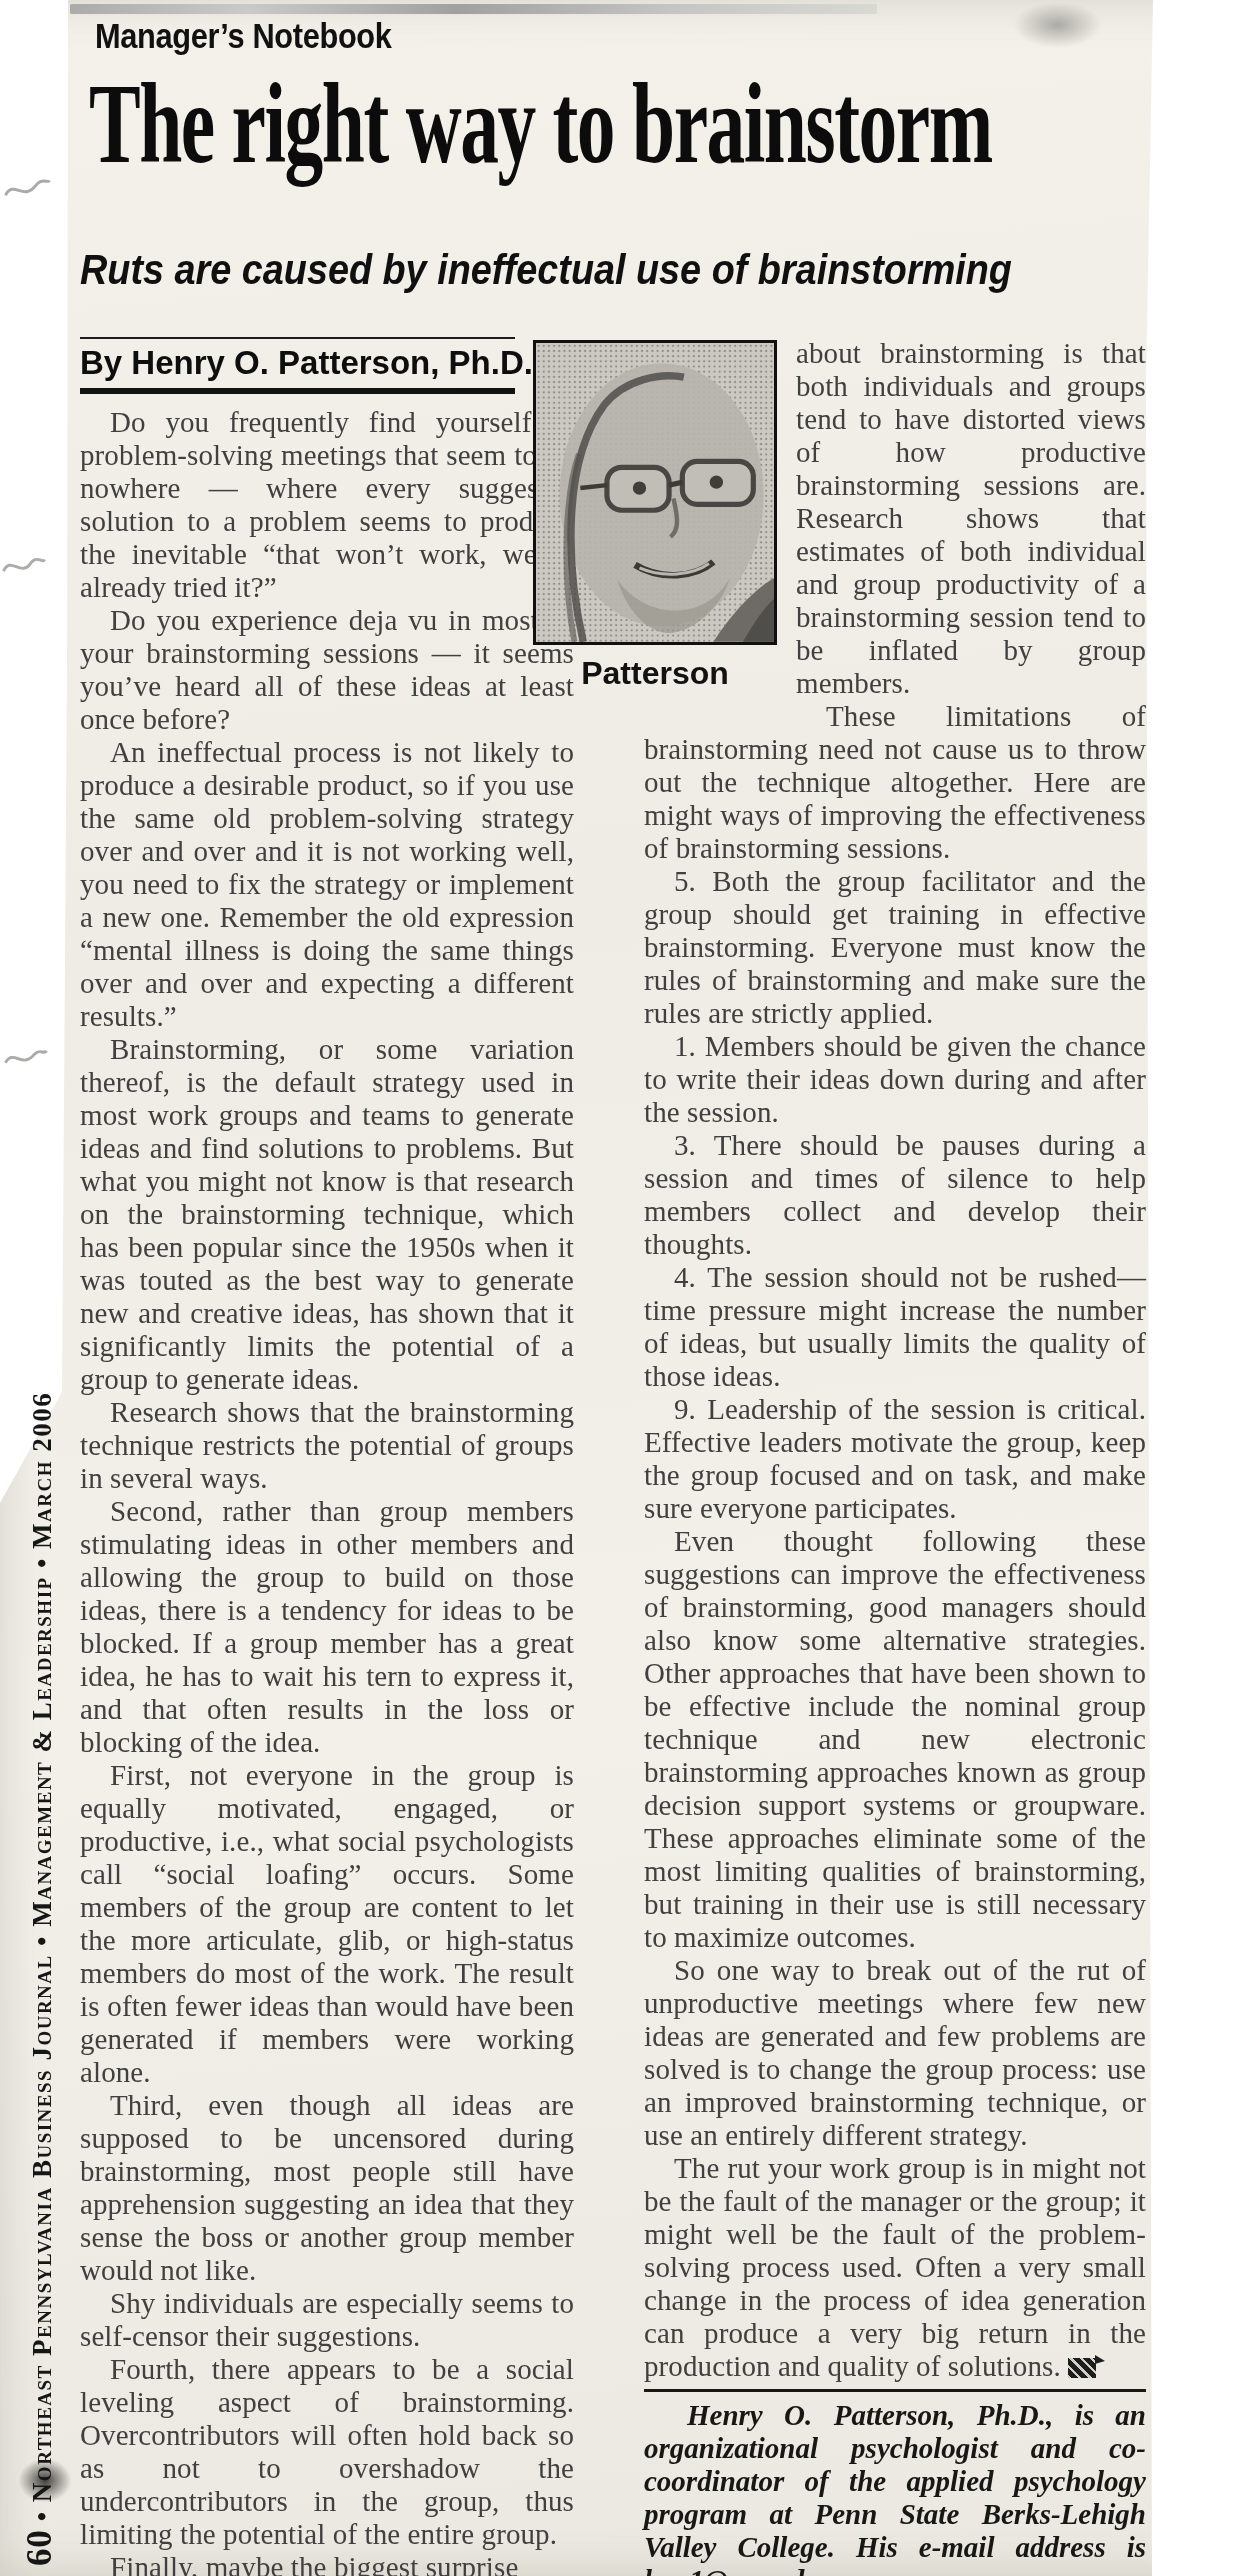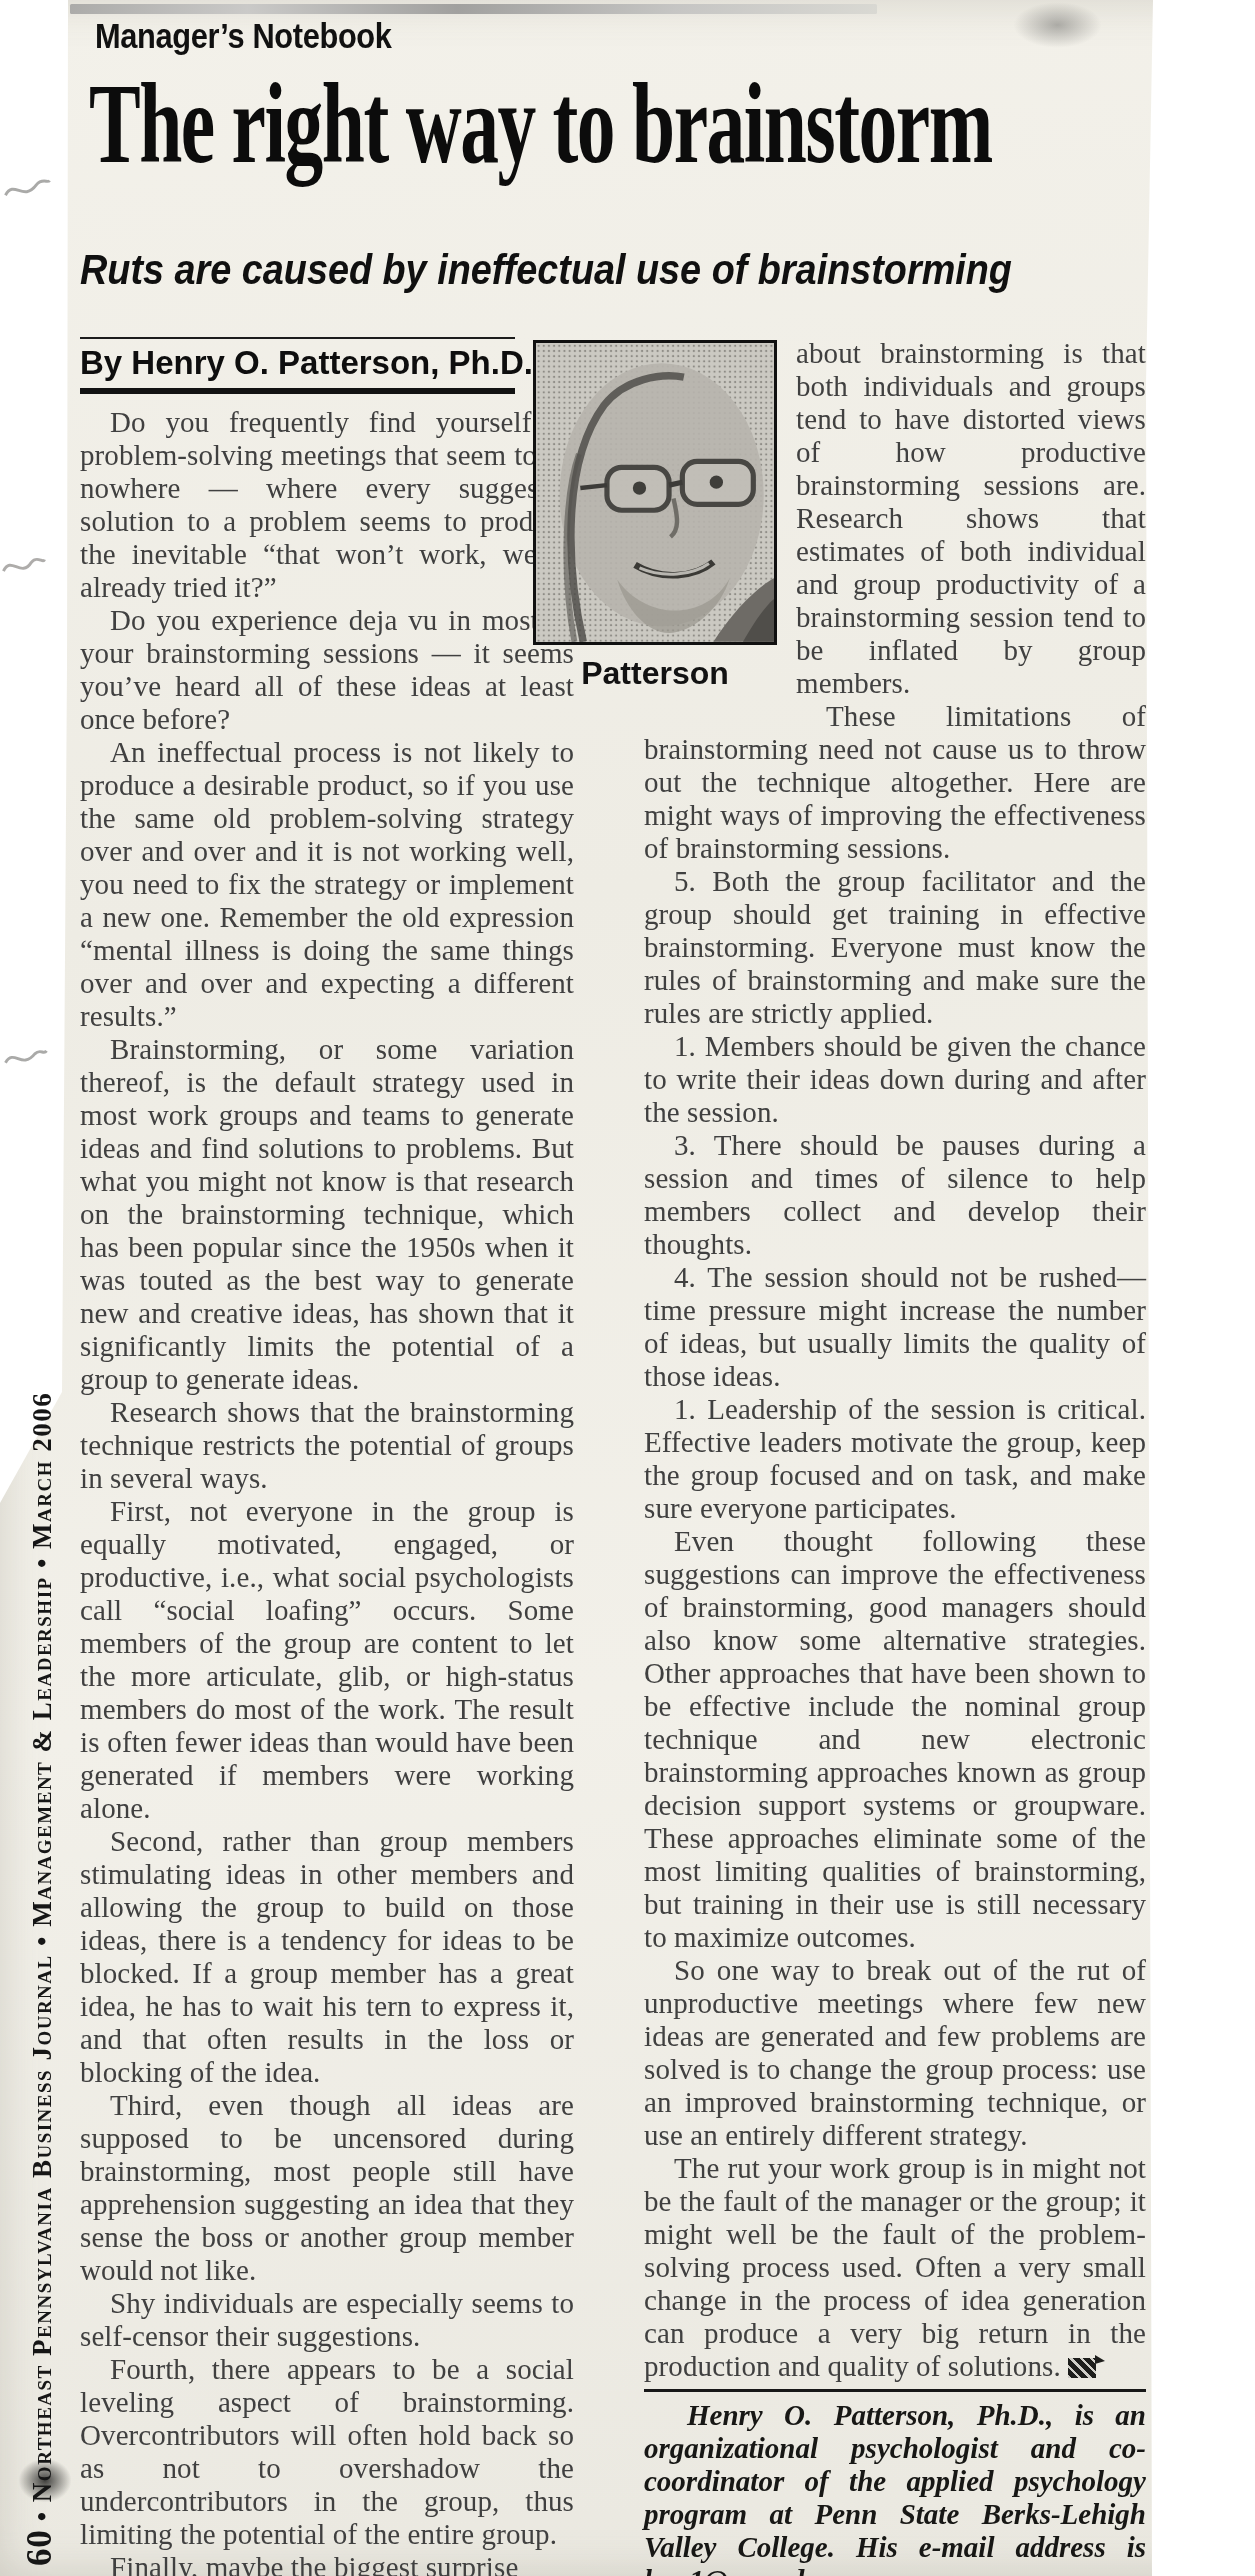--- a/index.html
+++ b/index.html
@@ -141,22 +141,22 @@
     <div class="col-left">
       <div class="byline-box">
         <div class="byline">By Henry O. Patterson, Ph.D.</div>
       </div>
       <div>
           <p class="body-par">Do you frequently find yourself in problem-solving meetings that seem to go nowhere — where every suggested solution to a problem seems to produce the inevitable “that won’t work, we’ve already tried it?”</p>
           <p class="body-par">Do you experience deja vu in most of your brainstorming sessions — it seems you’ve heard all of these ideas at least once before?</p>
           <p class="body-par">An ineffectual process is not likely to produce a desirable product, so if you use the same old problem-solving strategy over and over and it is not working well, you need to fix the strategy or implement a new one.  Remember the old expression “mental illness is doing the same things over and over and expecting a different results.”</p>
           <p class="body-par">Brainstorming, or some variation thereof, is the default strategy used in most work groups and teams to generate ideas and find solutions to problems.  But what you might not know is that research on the brainstorming technique, which has been popular since the 1950s when it was touted as the best way to generate new and creative ideas, has shown that it significantly limits the potential of a group to generate ideas.</p>
           <p class="body-par">Research shows that the brainstorming technique restricts the potential of groups in several ways.</p>
+          <p class="body-par">Second, rather than group members stimulating ideas in other members and allowing the group to build on those ideas, there is a tendency for ideas to be blocked. If a group member has a great idea, he has to wait his tern to express it, and that often results in the loss or blocking of the idea.</p>
           <p class="body-par">First, not everyone in the group is equally motivated, engaged, or productive, i.e., what social psychologists call “social loafing” occurs. Some members of the group are content to let the more articulate, glib, or high-status members do most of the work.  The result is often fewer ideas than would have been generated if members were working alone.</p>
-          <p class="body-par">Second, rather than group members stimulating ideas in other members and allowing the group to build on those ideas, there is a tendency for ideas to be blocked. If a group member has a great idea, he has to wait his tern to express it, and that often results in the loss or blocking of the idea.</p>
           <p class="body-par">Third, even though all ideas are supposed to be uncensored during brainstorming, most people still have apprehension suggesting an idea that they sense the boss or another group member would not like.</p>
           <p class="body-par">Shy individuals are especially seems to self-censor their suggestions.</p>
           <p class="body-par">Fourth, there appears to be a social leveling aspect of brainstorming. Overcontributors will often hold back so as not to overshadow the undercontributors in the group, thus limiting the potential of the entire group.</p>
           <p class="body-par">Finally, maybe the biggest surprise</p>
         </div>
     </div>
 
     <div class="col-right">
       <figure class="photo-float" style="margin:3px 19px 17px -111px;">
         <svg class="portrait-svg" viewBox="0 0 322 404">
@@ -194,21 +194,21 @@
         <figcaption class="photo-caption">Patterson</figcaption>
       </figure>
 
       <p class="body-par no-indent">about brainstorming is that both individuals and groups tend to have distorted views of how productive brainstorming sessions are. Research shows that estimates of both individual and group productivity of a brainstorming session tend to be inflated by group members.</p>
       <div>
           <p class="body-par">These limitations of brainstorming need not cause us to throw out the technique altogether.  Here are might ways of improving the effectiveness of brainstorming sessions.</p>
           <p class="body-par">5. Both the group facilitator and the group should get training in effective brainstorming.  Everyone must know the rules of brainstorming and make sure the rules are strictly applied.</p>
           <p class="body-par">1.  Members should be given the chance to write their ideas down during and after the session.</p>
           <p class="body-par">3. There should be pauses during a session and times of silence to help members collect and develop their thoughts.</p>
           <p class="body-par">4. The session should not be rushed—time pressure might increase the number of ideas, but usually limits the quality of those ideas.</p>
-          <p class="body-par">1.  Leadership of the session is critical. Effective leaders motivate the group, keep the group focused and on task, and make sure everyone participates.</p>
+          <p class="body-par">9.  Leadership of the session is critical. Effective leaders motivate the group, keep the group focused and on task, and make sure everyone participates.</p>
           <p class="body-par">Even thought following these suggestions can improve the effectiveness of brainstorming, good managers should also know some alternative strategies. Other approaches that have been shown to be effective include the nominal group technique and new electronic brainstorming approaches known as group decision support systems or groupware. These approaches eliminate some of the most limiting qualities of brainstorming, but training in their use is still necessary to maximize outcomes.</p>
           <p class="body-par">So one way to break out of the rut of unproductive meetings where few new ideas are generated and few problems are solved is to change the group process:  use an improved brainstorming technique, or use an entirely different strategy.</p>
         </div>
       <p class="body-par"><span>The rut your work group is in might not be the fault of the manager or the group; it might well be the fault of the problem-solving process used.  Often a very small change in the process of idea generation can produce a very big return in the production and quality of solutions.</span><span class="end-mark"></span></p>
 
       <div class="bio-rule"></div>
       <p class="bio">Henry O. Patterson, Ph.D., is an organizational psychologist and co-coordinator of the applied psychology program at Penn State Berks-Lehigh Valley College. His e-mail address is hop1@psu.edu.</p>
     </div>
 
   </div>

